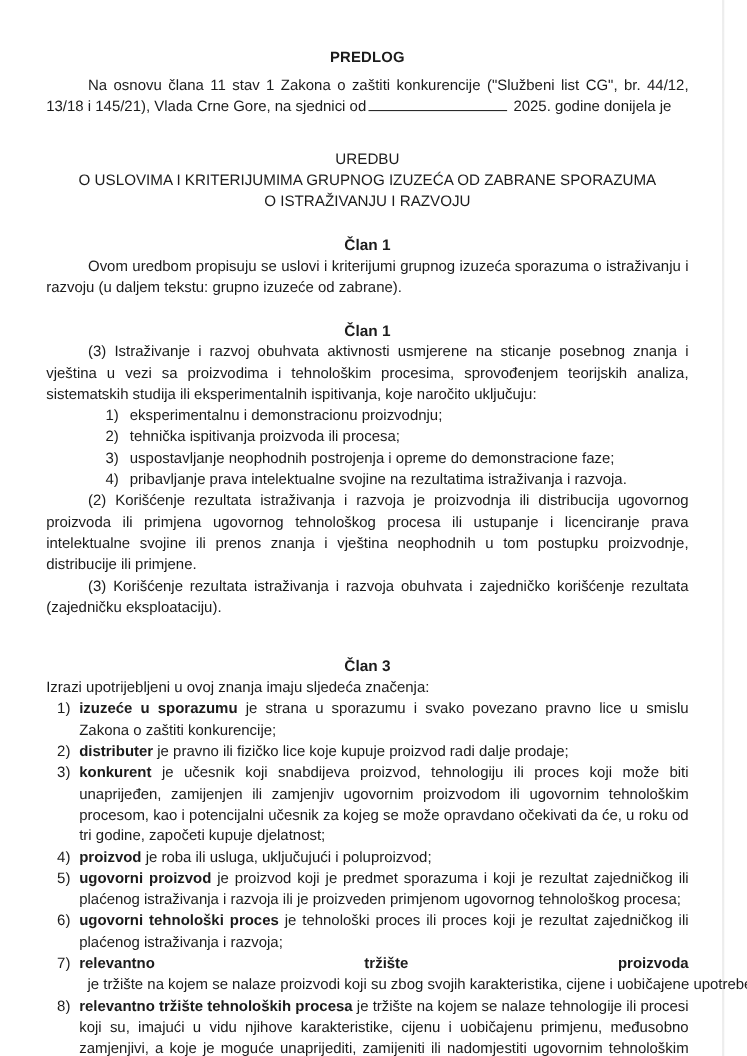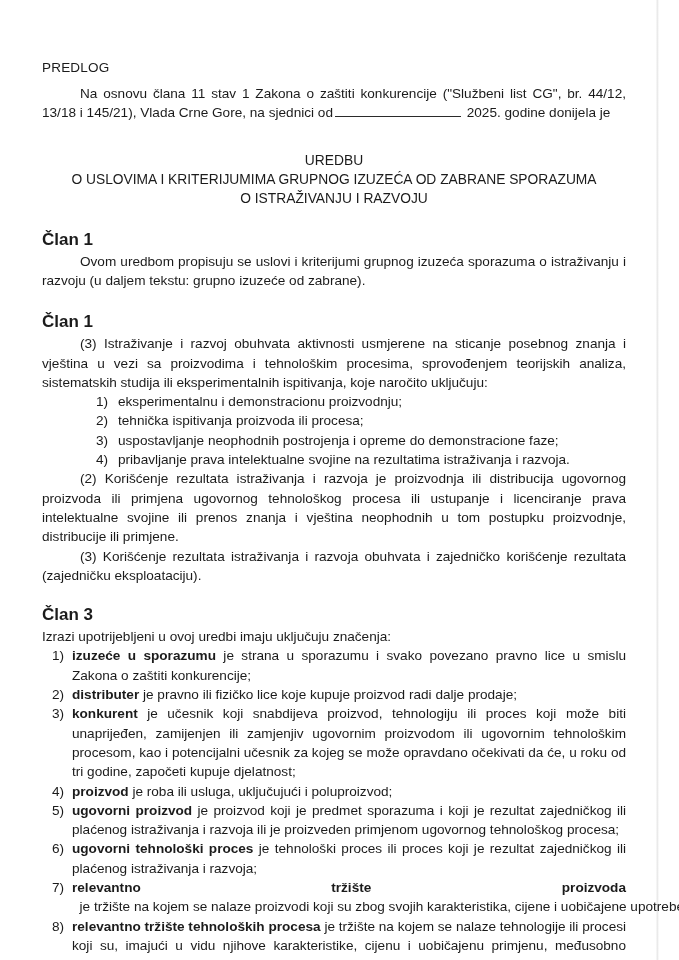--- a/index.html
+++ b/index.html
@@ -34,25 +34,25 @@
   .sheet {
     position: absolute;
     left: 42px;
     top: 0;
     width: 584px;
     padding-top: 44px;
     box-sizing: border-box;
   }
 
   .doc-kicker {
-    text-align: left;
-    font-weight: normal;
+    text-align: center;
+    font-weight: bold;
     font-size: 13.5px;
     letter-spacing: .2px;
-    margin: 16px 0 9px 0;
+    margin: 0 0 9px 0;
   }
 
   p.body {
     margin: 0;
     font-size: 13.6px;
     line-height: 1.42;
     text-align: justify;
     text-justify: inter-word;
   }
 
@@ -70,25 +70,26 @@
   .title-block {
     margin-top: 28px;
     text-align: center;
     font-weight: normal;
     font-size: 13.8px;
     line-height: 1.38;
   }
   .title-block .t-line { display: block; }
 
   h2.article {
+    text-align: center;
     font-weight: bold;
-    font-size: 17px;
+    font-size: 14px;
     margin: 22px 0 2px 0;
   }
-  h2.article.tight { margin-top: 20px; }
+  h2.article.tight { margin-top: 36px; }
 
   
   ol.num {
     list-style: none;
     margin: 0;
     padding: 0;
   }
   ol.num > li {
     position: relative;
     font-size: 13.6px;
@@ -166,21 +167,21 @@
       <li>
         <span class="marker">4)</span>
         <span>pribavljanje prava intelektualne svojine na rezultatima istraživanja i razvoja.</span>
       </li>
     </ol>
 
     <p class="body indent">(2) Korišćenje rezultata istraživanja i razvoja je proizvodnja ili distribucija ugovornog proizvoda ili primjena ugovornog tehnološkog procesa ili ustupanje i licenciranje prava intelektualne svojine ili prenos znanja i vještina neophodnih u tom postupku proizvodnje, distribucije ili primjene.</p>
     <p class="body indent">(3) Korišćenje rezultata istraživanja i razvoja obuhvata i zajedničko korišćenje rezultata (zajedničku eksploataciju).</p>
 
     <h2 class="article tight">Član 3</h2>
-    <p class="body">Izrazi upotrijebljeni u ovoj uredbi imaju uključuju značenja:</p>
+    <p class="body">Izrazi upotrijebljeni u ovoj znanja imaju sljedeća značenja:</p>
 
     <ol class="num defs">
       <li>
         <span class="marker">1)</span><strong>izuzeće u sporazumu</strong><span> je strana u sporazumu i svako povezano pravno lice u smislu Zakona o zaštiti konkurencije;</span>
       </li>
       <li>
         <span class="marker">2)</span><strong>distributer</strong><span> je pravno ili fizičko lice koje kupuje proizvod radi dalje prodaje;</span>
       </li>
       <li>
         <span class="marker">3)</span><strong>konkurent</strong><span> je učesnik koji snabdijeva proizvod, tehnologiju ili proces koji može biti unaprijeđen, zamijenjen ili zamjenjiv ugovornim proizvodom ili ugovornim tehnološkim procesom, kao i potencijalni učesnik za kojeg se može opravdano očekivati da će, u roku od tri godine, započeti kupuje djelatnost;</span>

